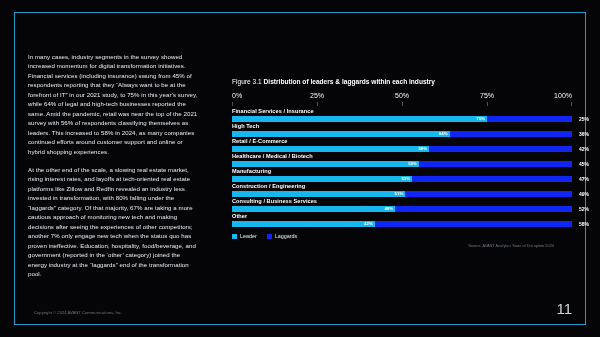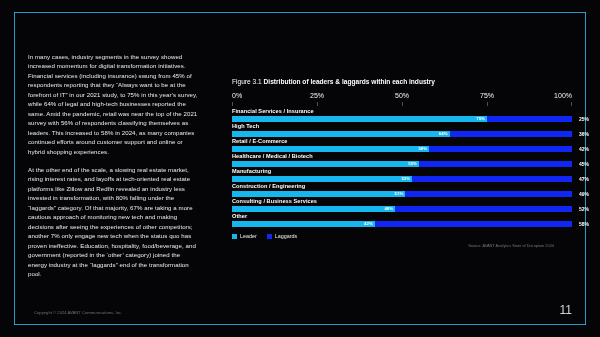--- a/index.html
+++ b/index.html
@@ -50,21 +50,21 @@
   .legend{display:flex;align-items:center;gap:10px;margin-top:6px;}
   .legend-item{display:flex;align-items:center;gap:3px;}
   .legend-swatch{width:5px;height:5px;display:inline-block;}
   .legend-swatch.leader{background:#16b6ef;}
   .legend-swatch.laggard{background:#1026f5;}
   .legend-text{font-size:5.4px;color:#e8eef2;}
 
   .source{margin-top:4px;text-align:right;font-size:3.9px;color:#6f7a82;padding-right:18px;}
 
   .footer{position:absolute;left:34px;bottom:22px;font-size:4.2px;color:#6a7177;}
-  .pagenum{position:absolute;right:28px;bottom:20px;font-size:12px;color:#cfd6da;}
+  .pagenum{position:absolute;right:28px;bottom:20px;font-size:15px;color:#cfd6da;}
 </style>
 </head>
 <body>
 
 <div class="slide">
 
   <div class="frame-top"></div>
   <div class="frame-bottom"></div>
   <div class="frame-left"></div>
   <div class="frame-right"></div>

